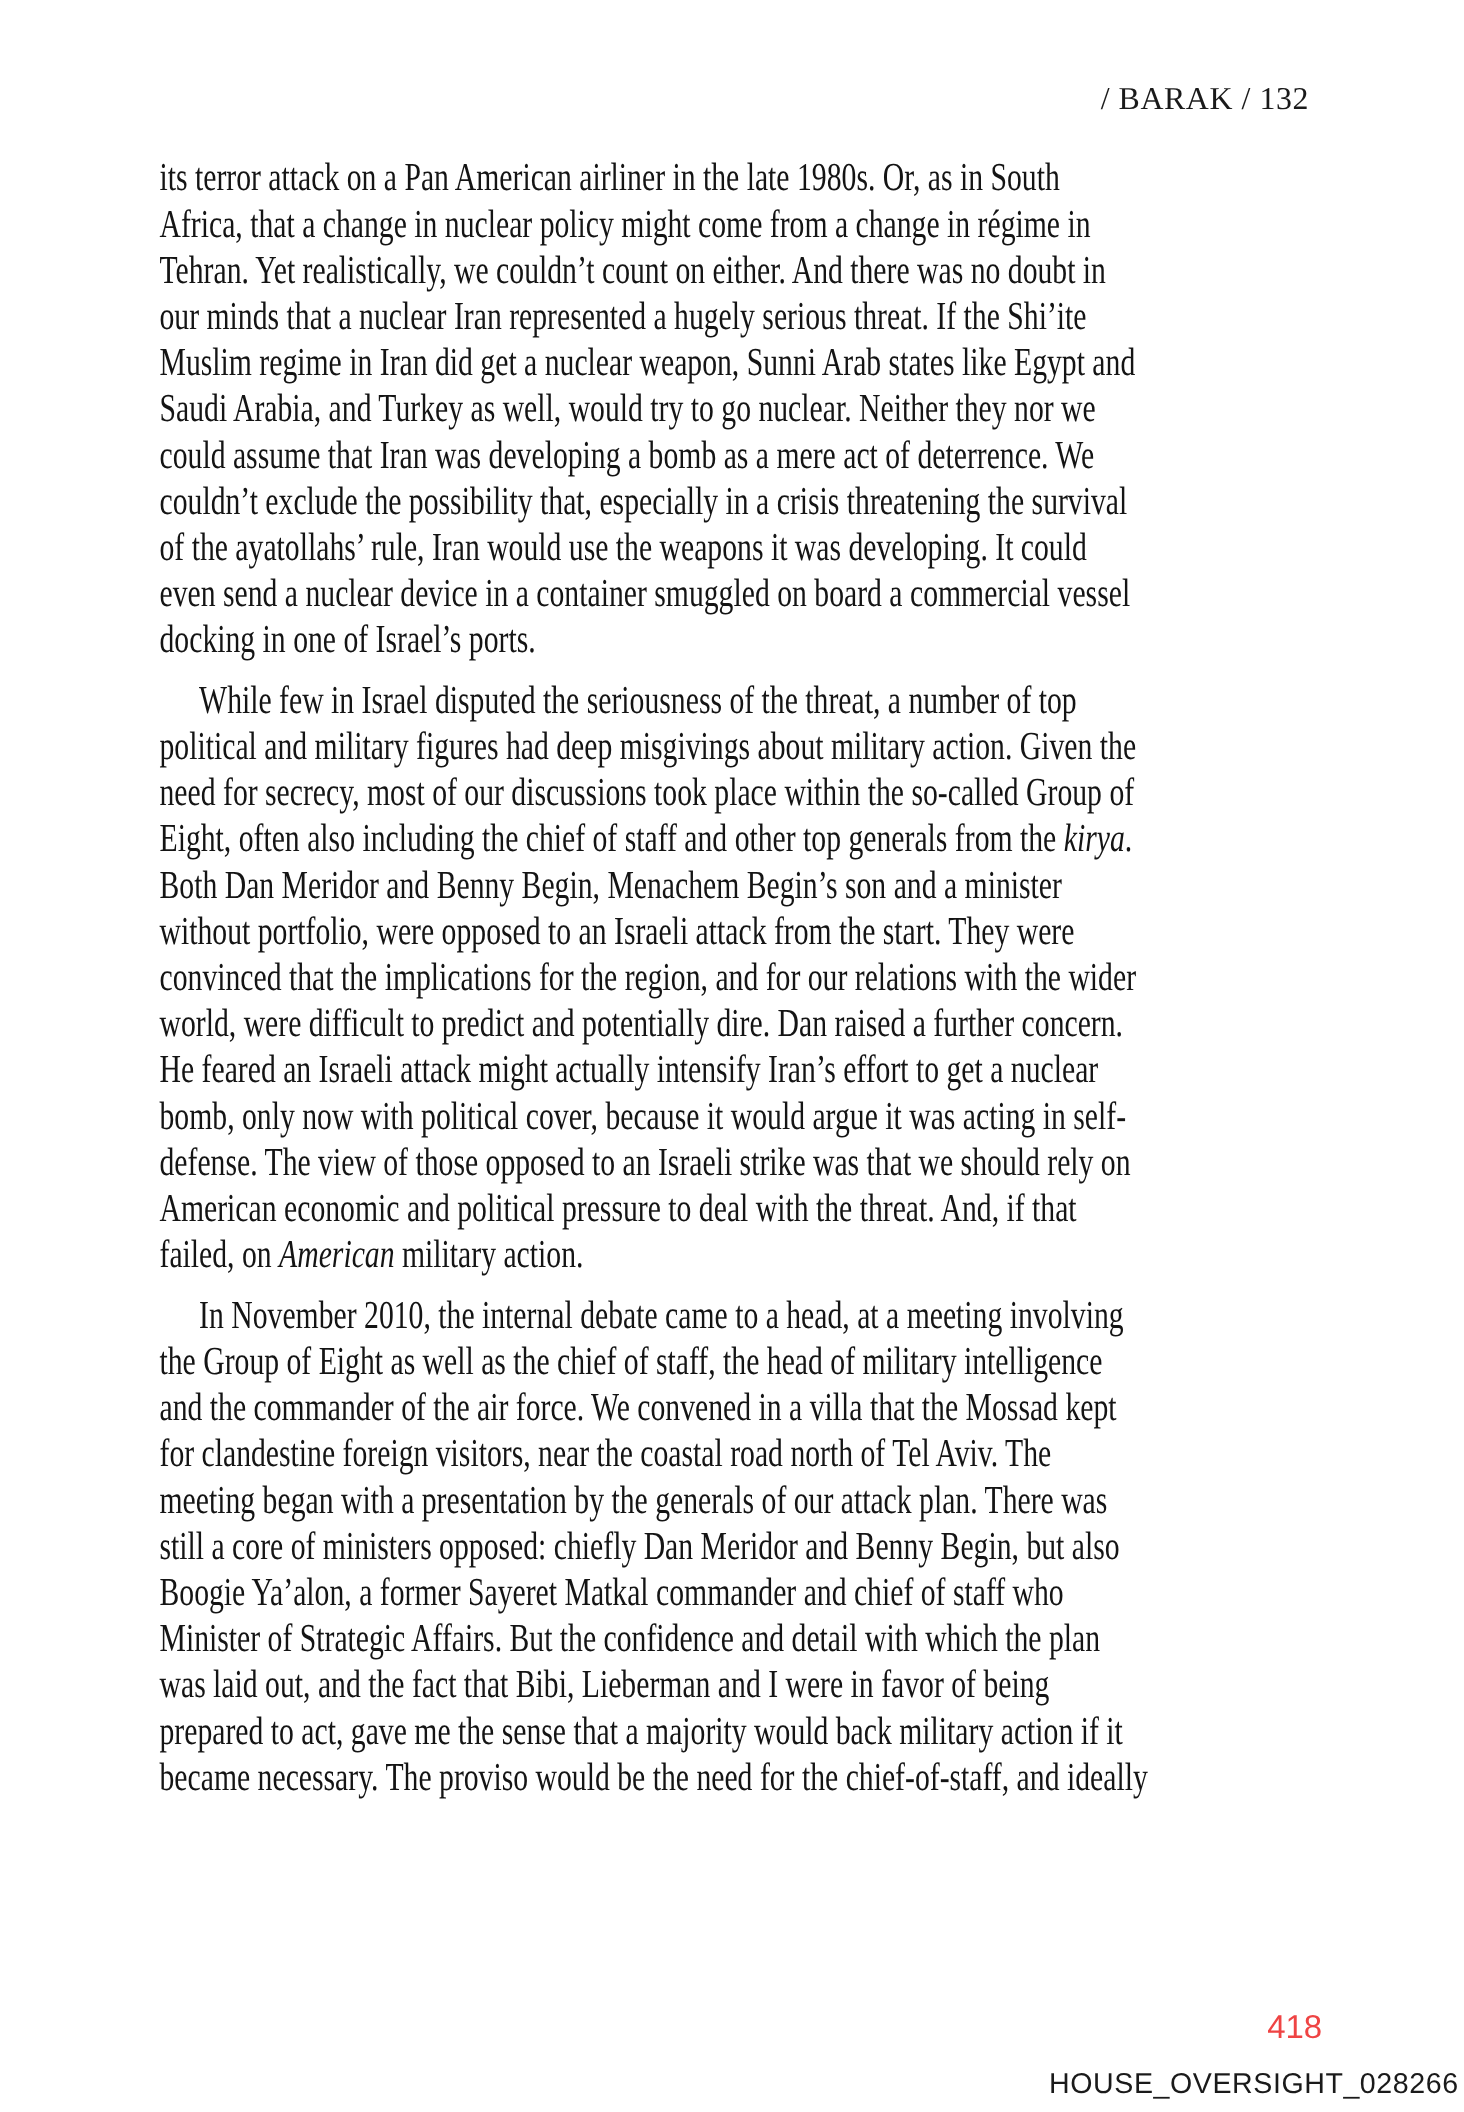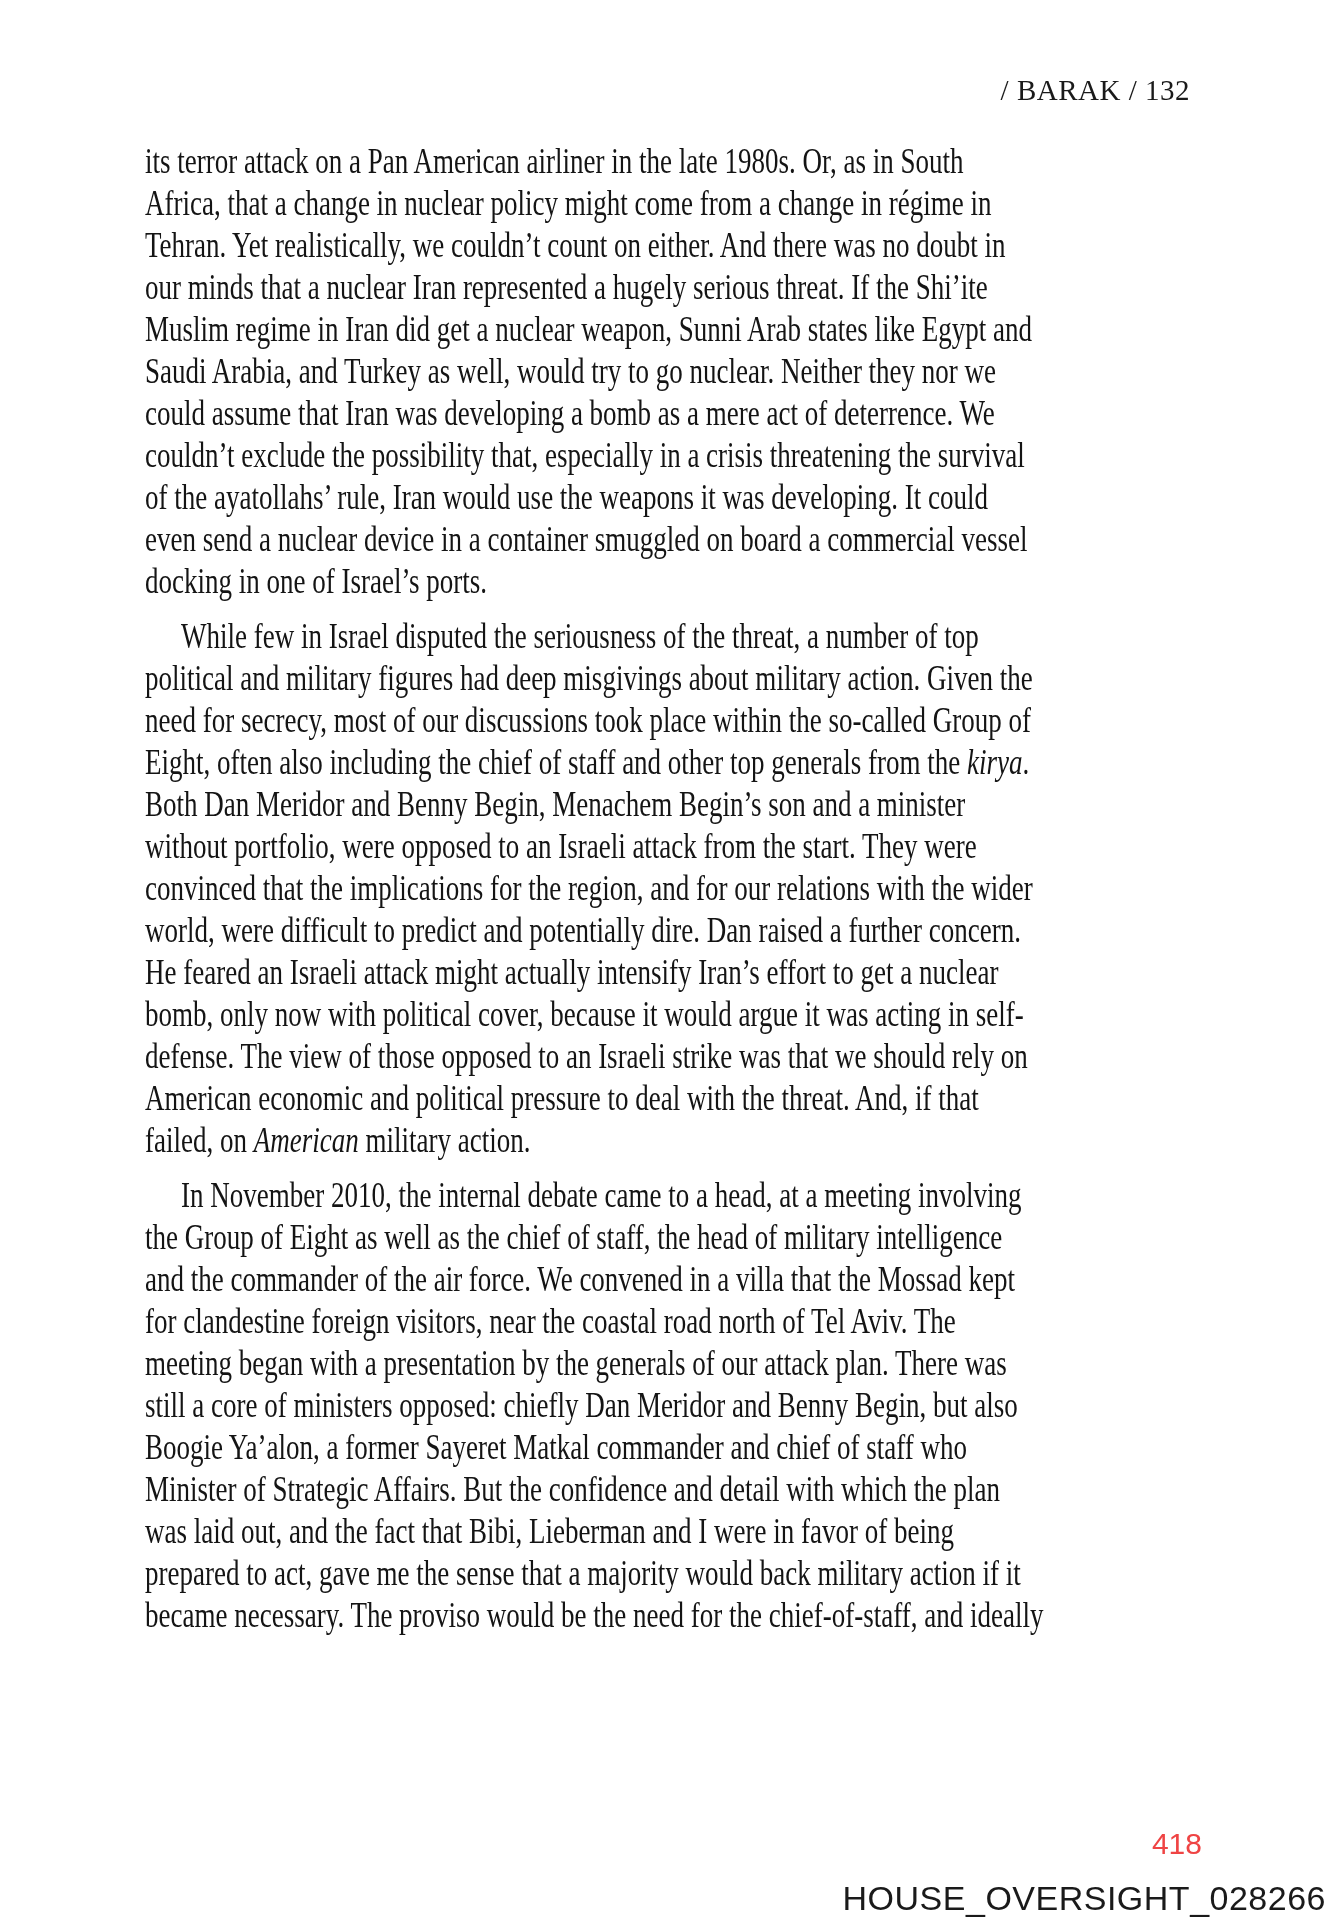--- a/index.html
+++ b/index.html
@@ -47,21 +47,21 @@
     font-family: "Liberation Sans", sans-serif;
     font-size: 30px;
     color: #ef4444;
     white-space: nowrap;
   }
   .bates-stamp {
     position: absolute;
     top: 1879px;
     right: 5px;
     font-family: "Liberation Sans", sans-serif;
-    font-size: 34px;
+    font-size: 26px;
     letter-spacing: 0.5px;
     color: #1a1a1a;
     white-space: nowrap;
   }
 </style>
 </head>
 <body>
 
 <div class="page">
 

